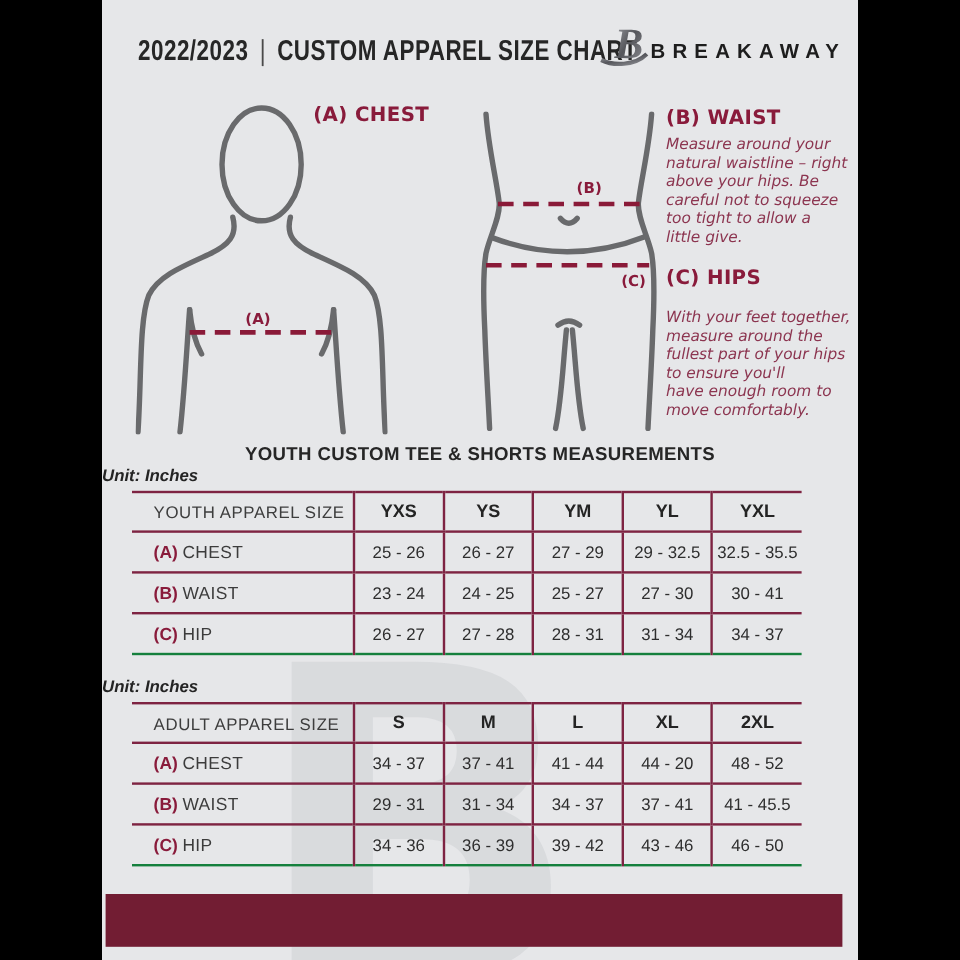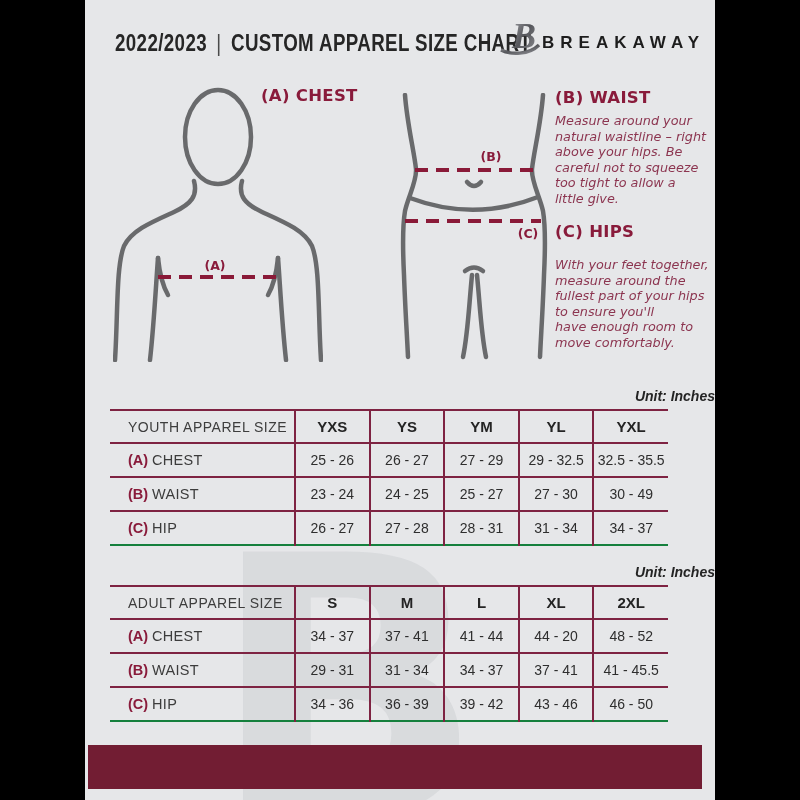--- a/index.html
+++ b/index.html
@@ -29,21 +29,21 @@
   .g-text{position:absolute;font-family:"DejaVu Sans",sans-serif;
       font-style:italic;font-size:12.8px;line-height:1.22;color:#8c3550;
       white-space:pre-line;}
   .marker{position:absolute;width:50px;text-align:center;
       font-family:"DejaVu Sans",sans-serif;font-weight:700;
       font-size:12.5px;color:#891b3b;}
 
   
   .t-title{position:absolute;left:0;right:0;text-align:center;
       font-weight:700;font-size:15.5px;color:#262626;letter-spacing:.3px;}
-  .t-unit{position:absolute;left:0;right:0;text-align:right;
+  .t-unit{position:absolute;left:0;right:0;text-align:left;
       font-style:italic;font-weight:700;font-size:14px;color:#242424;}
   table.size{position:absolute;left:25px;width:558px;border-collapse:collapse;
       table-layout:fixed;border-top:2px solid #7e2342;
       border-bottom:2px solid #15803d;}
   table.size col.c0{width:185px;}
   table.size th,table.size td{border-left:2px solid #7e2342;height:32px;
       text-align:center;vertical-align:middle;padding:0;}
   table.size th:first-child,table.size td:first-child{border-left:none;
       text-align:left;padding-left:18px;}
   table.size thead th{border-bottom:2px solid #7e2342;height:31px;
@@ -115,20 +115,21 @@
 
   <div class="g-title" style="left:176px;top:86px;">(A) CHEST</div>
 
   <div class="g-title" style="left:470px;top:88px;">(B) WAIST</div>
   <div class="g-text" style="left:470px;top:113px;width:152px;">Measure around your natural waistline – right above your hips. Be careful not to squeeze too tight to allow a little give.</div>
 
   <div class="g-title" style="left:470px;top:222px;">(C) HIPS</div>
   <div class="g-text" style="left:470px;top:257px;width:156px;">With your feet together, measure around the fullest part of your hips to ensure you'll
 have enough room to move comfortably.</div>
 
+  <div class="t-title" style="top:370px;">YOUTH CUSTOM TEE &amp; SHORTS MEASUREMENTS</div>
   <div class="t-unit" style="top:388px;">Unit: Inches</div>
 
   <table class="size" style="top:409px;">
     <colgroup>
         <col class="c0">
         <col>
         <col>
         <col>
         <col>
         <col>
@@ -151,21 +152,21 @@
         <td>27 - 29</td>
         <td>29 - 32.5</td>
         <td>32.5 - 35.5</td>
       </tr>
       <tr>
         <td><span class="rk">(B)</span> <span class="rl">WAIST</span></td>
         <td>23 - 24</td>
         <td>24 - 25</td>
         <td>25 - 27</td>
         <td>27 - 30</td>
-        <td>30 - 49</td>
+        <td>30 - 41</td>
       </tr>
       <tr>
         <td><span class="rk">(C)</span> <span class="rl">HIP</span></td>
         <td>26 - 27</td>
         <td>27 - 28</td>
         <td>28 - 31</td>
         <td>31 - 34</td>
         <td>34 - 37</td>
       </tr>
     </tbody>

